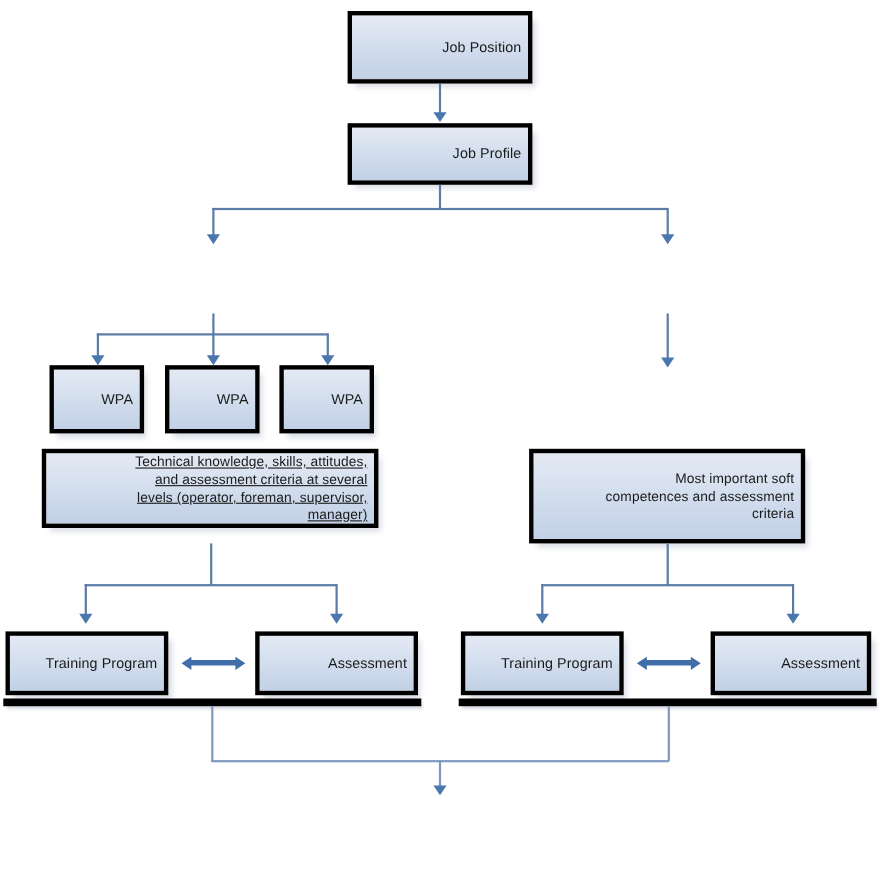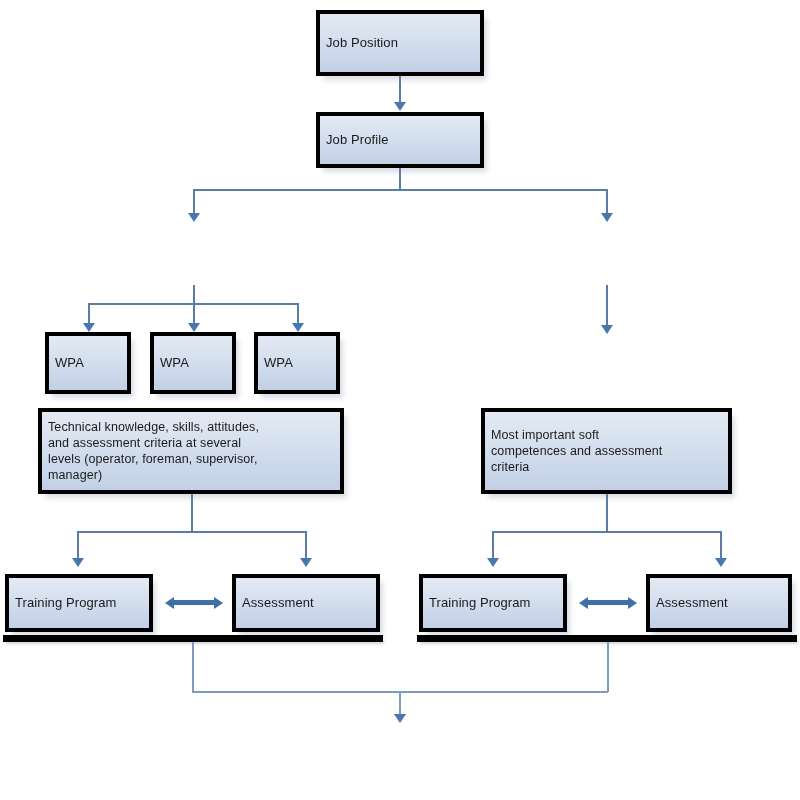--- a/index.html
+++ b/index.html
@@ -22,21 +22,21 @@
   
   .node {
     position: absolute;
     box-sizing: border-box;
     border: 4px solid #000000;
     background: linear-gradient(to bottom, #e4eaf4 0%, #d4dfee 45%, #c2d0e6 100%);
     color: #1a1a1a;
     display: flex;
     align-items: center;
     justify-content: center;
-    text-align: left;
+    text-align: right;
     font-size: 13px;
     line-height: 1.28;
     letter-spacing: .1px;
     box-shadow: 5px 6px 5px -2px rgba(160,170,190,0.40);
     padding: 2px 6px;
   }
   .node .txt {
     display: block;
     width: 100%;
     white-space: pre-line;
@@ -133,21 +133,21 @@
     <span class="txt">WPA</span>
   </div>
   <div class="node" style="left:150px; top:332px; width:86px; height:62px;">
     <span class="txt">WPA</span>
   </div>
   <div class="node" style="left:254px; top:332px; width:86px; height:62px;">
     <span class="txt">WPA</span>
   </div>
 
 
-  <div class="node small" style="left:38px; top:408px; width:306px; height:86px;">
+  <div class="node small" style="left:38px; top:408px; width:306px; height:72px;text-decoration:underline;">
     <span class="txt">Technical knowledge, skills, attitudes,
 and assessment criteria at several
 levels (operator, foreman, supervisor,
 manager)</span>
   </div>
 
   <div class="node small" style="left:481px; top:408px; width:251px; height:86px;">
     <span class="txt">Most important soft
 competences and assessment
 criteria</span>

